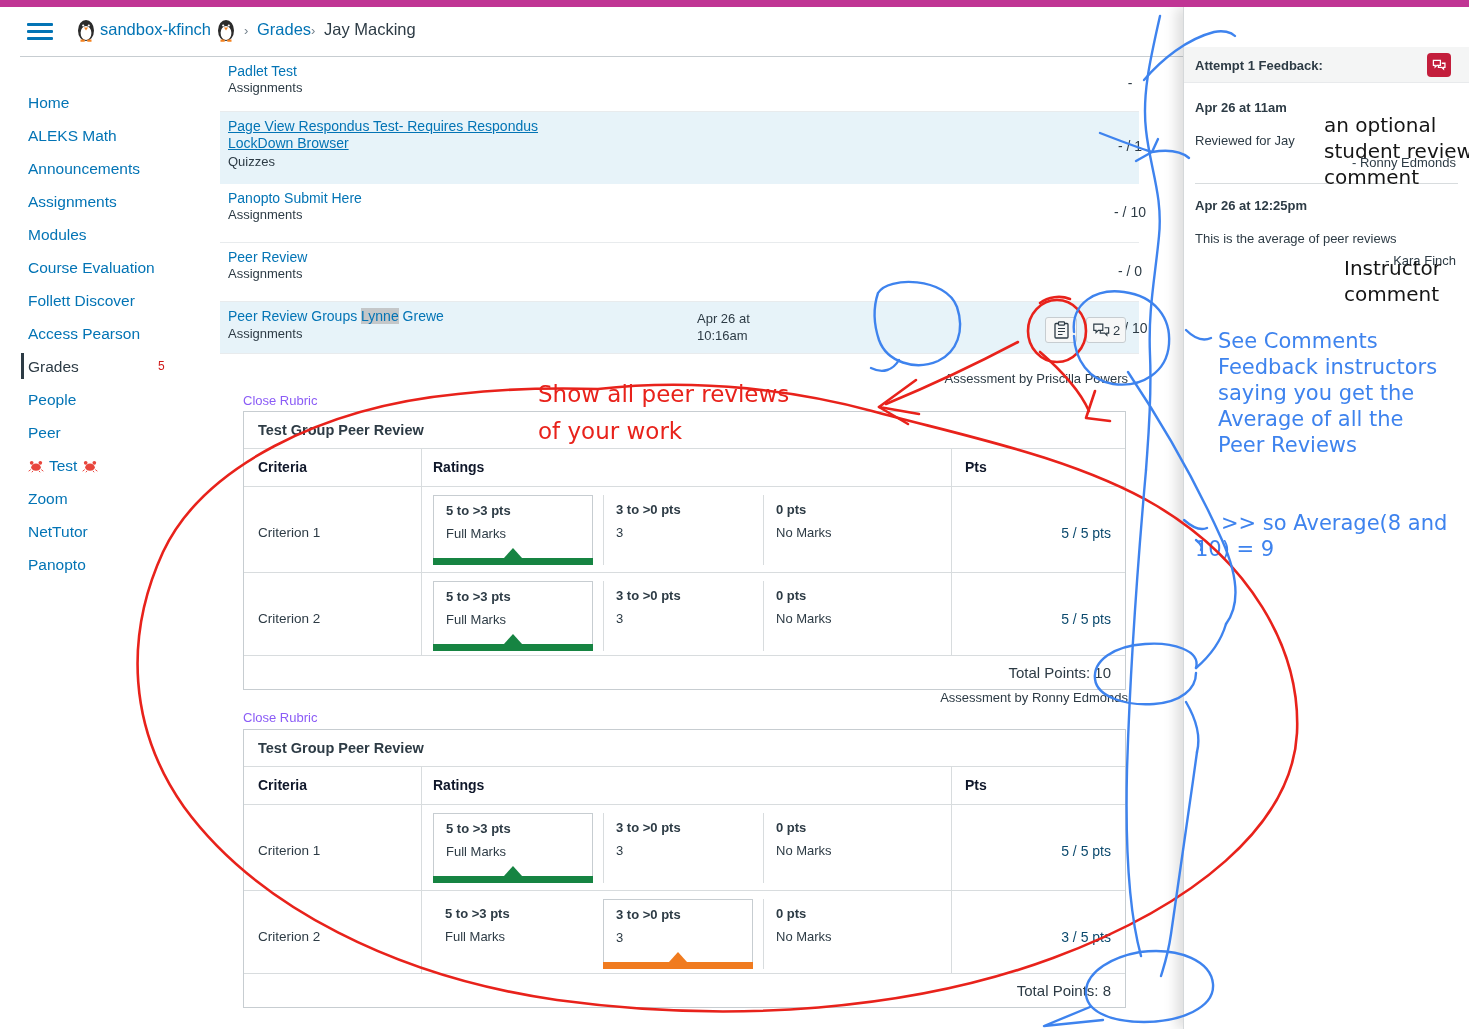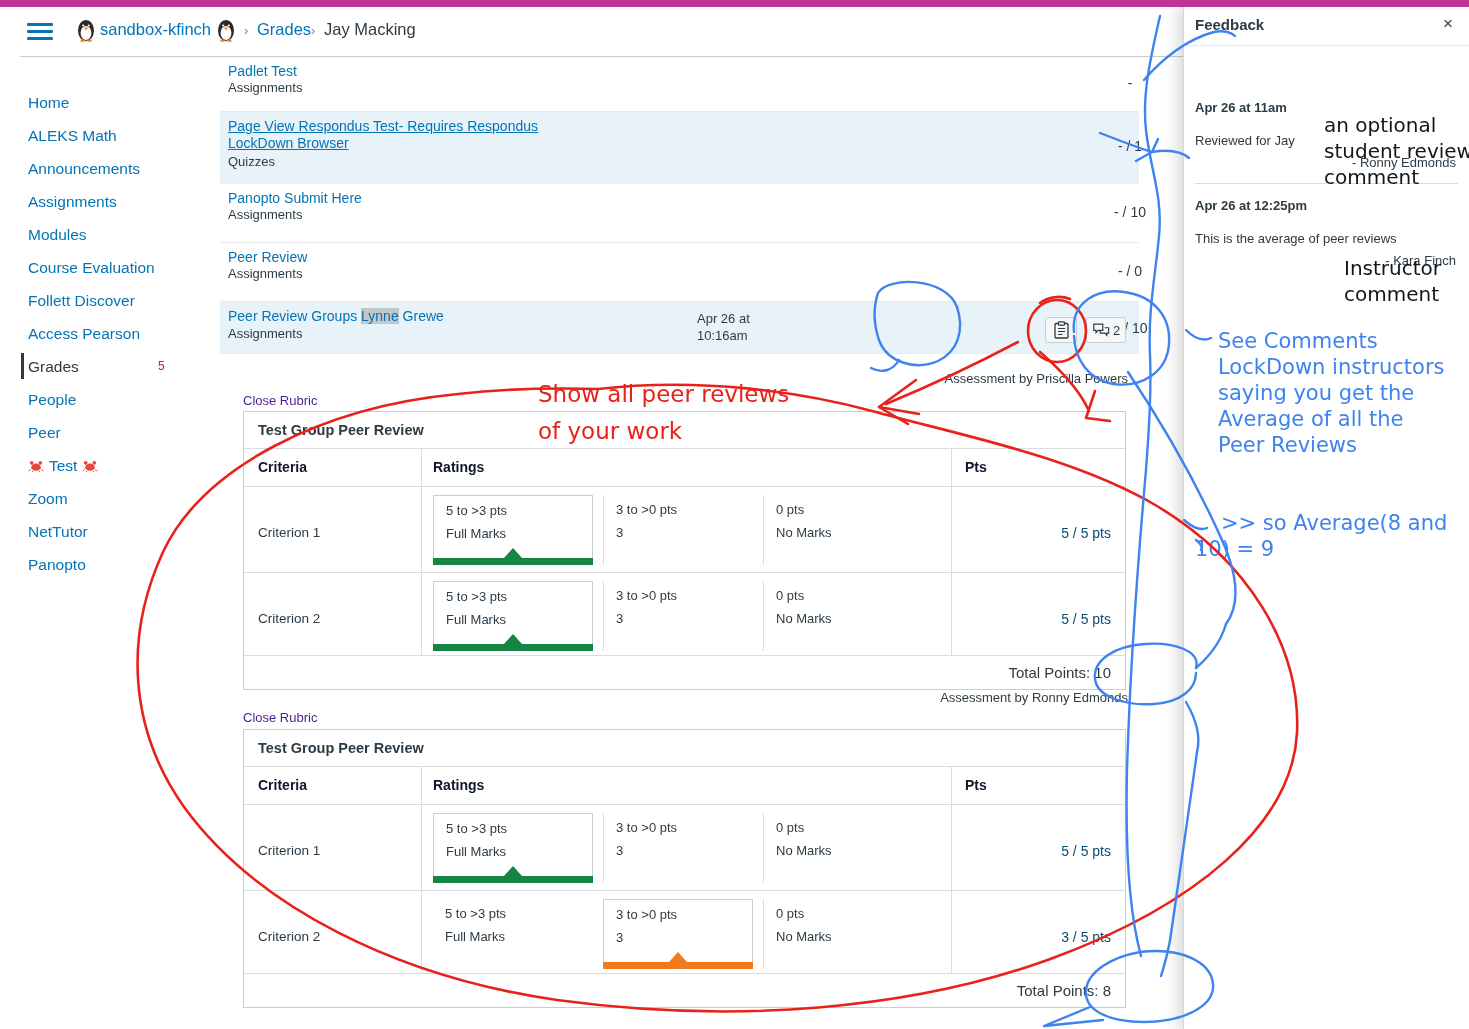--- a/index.html
+++ b/index.html
@@ -33,32 +33,32 @@
   .g-title { position:absolute; left:8px; top:6px; font-size:14px; color:#0374B5; line-height:17px; width:330px; }
   .g-title a { color:#0374B5; text-decoration:underline; }
   .g-sub { position:absolute; left:8px; font-size:13px; color:#2D3B45; }
   .g-date { position:absolute; left:477px; font-size:13px; color:#2D3B45; line-height:17px; }
   .g-score { position:absolute; left:860px; width:100px; text-align:center; font-size:14px; color:#2D3B45; }
   .hl { background:#C4C7C9; }
   .icon-btn { position:absolute; height:26px; background:#F6F7F7; border:1px solid #C7CDD1; border-radius:3px; display:flex; align-items:center; justify-content:center; gap:3px; font-size:13px; color:#2D3B45; cursor:pointer; }
 
   
   .assess { left:220px; width:908px; text-align:right; font-size:13px; color:#2D3B45; }
-  .close-rubric { left:243px; font-size:13px; color:#4c1d95; cursor:pointer; }
+  .close-rubric { left:243px; font-size:13px; color:#8b5cf6; cursor:pointer; }
 
   
   .rtable { left:243px; width:883px; border:1px solid #C7CDD1; background:#fff; }
   .rtitle { height:37px; line-height:37px; padding-left:14px; font-weight:bold; font-size:14.5px; color:#2D3B45; border-bottom:1px solid #D8DCDE; }
   .rhead { height:38px; position:relative; border-bottom:1px solid #D8DCDE; font-weight:bold; font-size:14px; color:#0f172a; }
   .rhead span { position:absolute; top:10px; }
   .vline { position:absolute; top:37px; width:1px; background:#D8DCDE; }
   .crow { position:relative; border-bottom:1px solid #D8DCDE; }
   .crit { position:absolute; left:14px; top:38px; font-size:13.5px; color:#2D3B45; }
   .rbox { position:absolute; top:8px; height:70px; font-size:13px; color:#2D3B45; padding:7px 0 0 12px; }
-  .rbox .rp { font-weight:normal; margin-bottom:8px; }
+  .rbox .rp { font-weight:bold; margin-bottom:8px; }
   .rbox.sel { border:1px solid #C7CDD1; }
   .rbox.sep { border-left:1px solid #D8DCDE; }
   .rbar { position:absolute; left:-1px; right:-1px; bottom:-1px; height:7px; }
   .rtri { position:absolute; bottom:6px; left:50%; margin-left:-9px; width:0; height:0; border-left:9px solid transparent; border-right:9px solid transparent; border-bottom:10px solid; }
   .rpts { position:absolute; right:14px; top:38px; font-size:14px; color:#0c4a6e; }
   .rtotal { height:33px; line-height:33px; text-align:right; padding-right:14px; font-size:15px; color:#2D3B45; }
 
   
   #panel { left:1183px; top:7px; width:286px; height:1022px; background:#fff; border-left:1px solid #D5D8DA; box-shadow:-7px 0 12px rgba(0,0,0,.13); z-index:10; }
   #panel-head { position:absolute; left:0; top:0; width:100%; height:39px; border-bottom:1px solid #E8EAEC; }
@@ -321,23 +321,28 @@
         <div class="rp">0 pts</div>
         <div>No Marks</div>
       </div>
       <div class="rpts">3 / 5 pts</div>
     </div>
     <div class="rtotal">Total Points: 8</div>
   </div>
 </main>
 
 <section class="abs" id="panel">
-  <div id="panel-head">
-    <span id="panel-title">Feedback</span>
-    <span id="panel-close">×</span>
+  <div id="attempt-bar">
+    <span class="t">Attempt 1 Feedback:</span>
+    <div id="attempt-media-btn">
+      <svg width="14" height="12" viewBox="0 0 20 17">
+          <path d="M2 2 h10 v7 h-5 l-2.5 2.5 v-2.5 h-2.5 z" fill="none" stroke="#fff" stroke-width="1.8"></path>
+          <path d="M14 6 h4.5 v6 h-2 v2.3 l-2.3-2.3 h-5 v-2.5" fill="none" stroke="#fff" stroke-width="1.8"></path>
+        </svg>
+    </div>
   </div>
   <div class="fb-date" style="top:93px">Apr 26 at 11am</div>
   <div class="fb-text" style="top:126px">Reviewed for Jay</div>
   <div class="fb-author" style="top:148px">- Ronny Edmonds</div>
   <div class="fb-divider" style="top:176px"></div>
   <div class="fb-date" style="top:191px">Apr 26 at 12:25pm</div>
   <div class="fb-text" style="top:224px">This is the average of peer reviews</div>
   <div class="fb-author" style="top:246px">- Kara Finch</div>
 </section>
 
@@ -349,21 +354,21 @@
   <div>an optional</div>
   <div>student review</div>
   <div>comment</div>
 </div>
 <div class="abs ann ann-black" style="left:1344px;top:255px">
   <div>Instructor</div>
   <div>comment</div>
 </div>
 <div class="abs ann ann-blue" style="left:1218px;top:328px">
   <div>See Comments</div>
-  <div>LockDown instructors</div>
+  <div>Feedback instructors</div>
   <div>saying you get the</div>
   <div>Average of all the</div>
   <div>Peer Reviews</div>
 </div>
 <div class="abs ann ann-blue" style="left:1221px;top:510px">
   <div>&gt;&gt; so Average(8 and</div>
   <div style="margin-left:-26px">10) = 9</div>
 </div>
 
 <svg class="abs" id="pen-overlay" width="1469" height="1029" viewBox="0 0 1469 1029">

